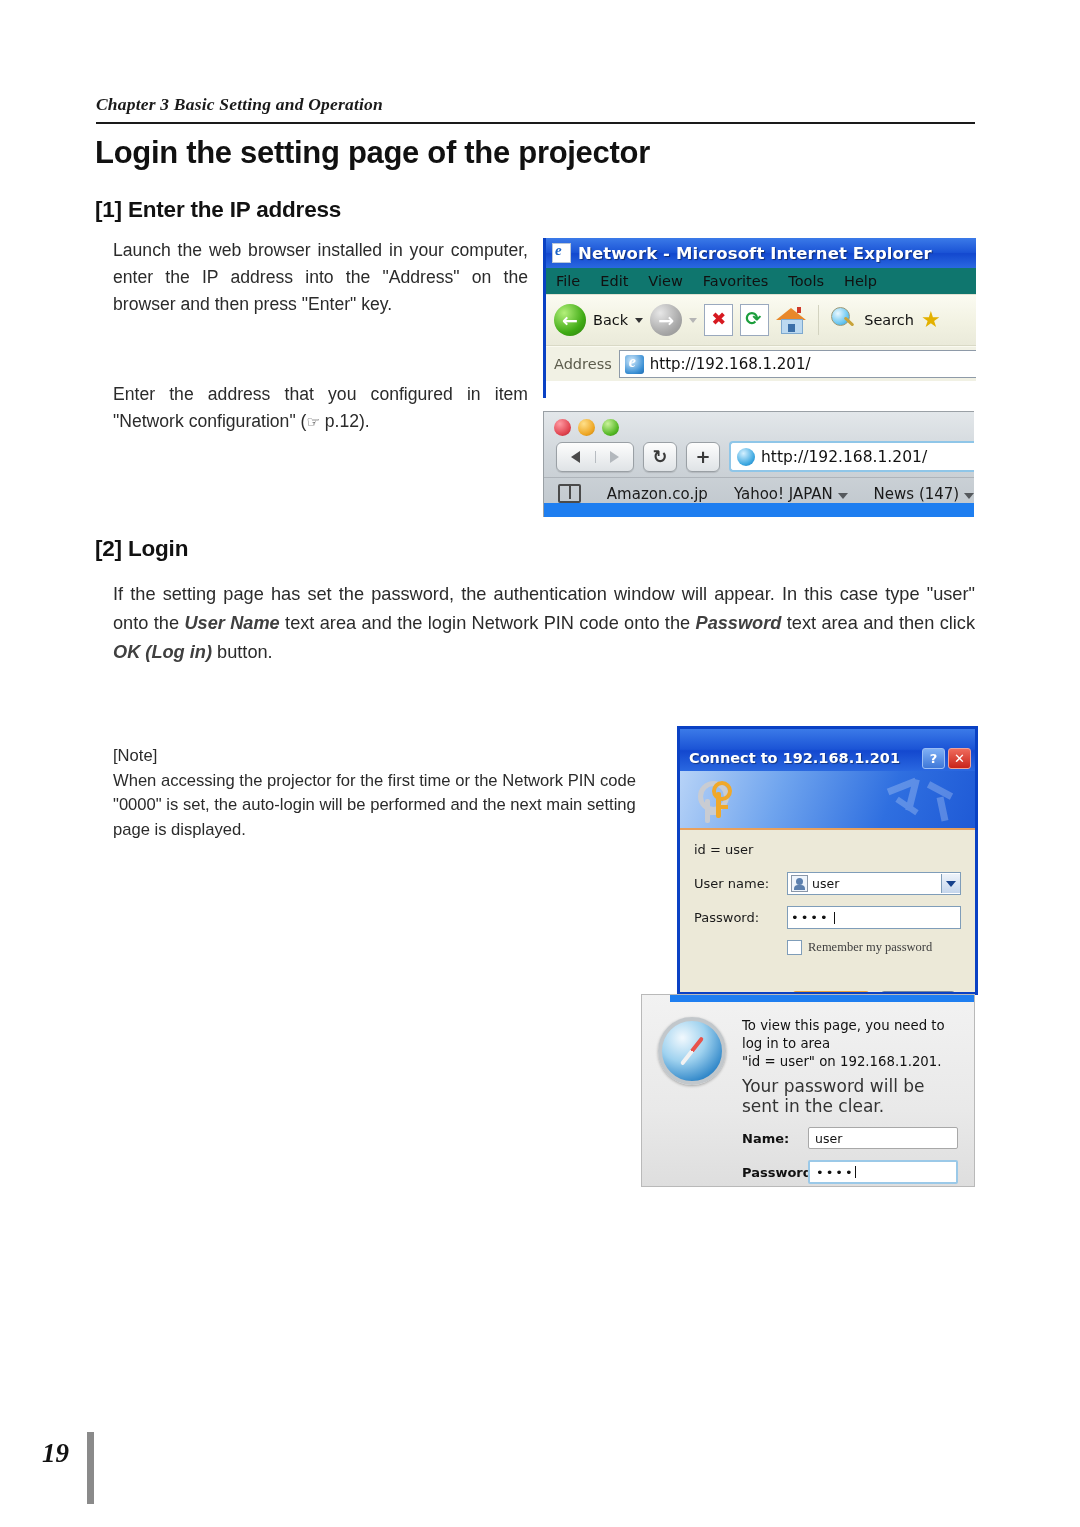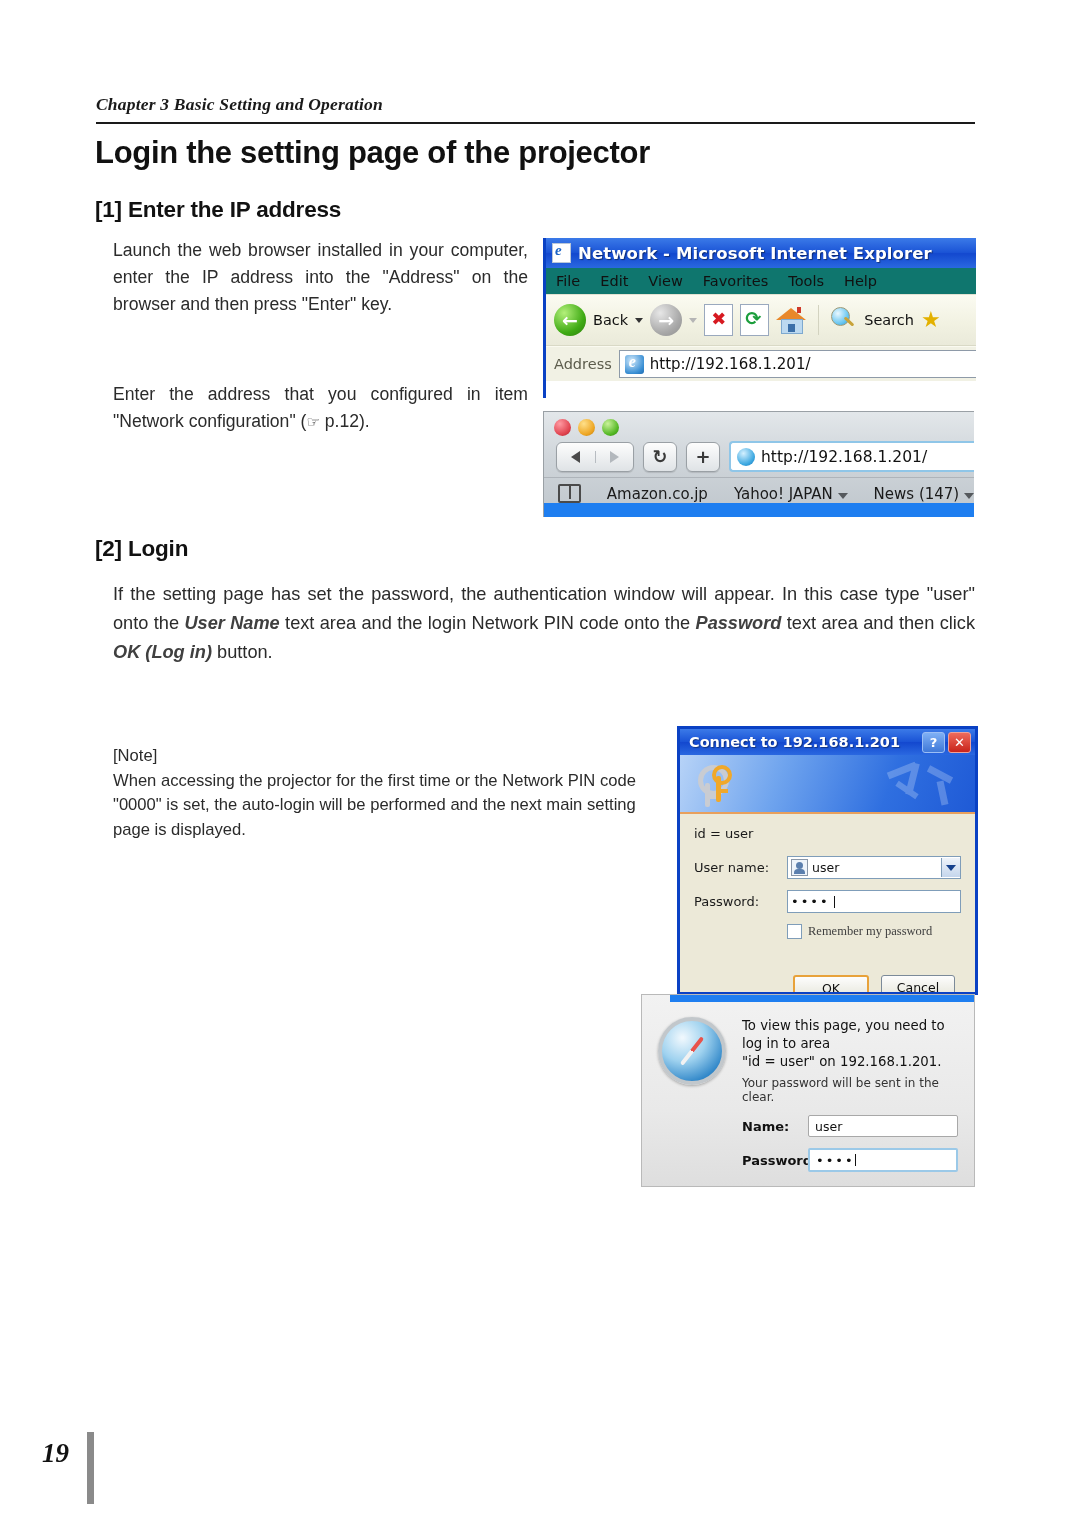--- a/index.html
+++ b/index.html
@@ -179,21 +179,21 @@
     position:absolute;left:0;bottom:0;width:100%;height:14px;background:#1e7ef0;
   }
 
   
   .win-dlg{
     position:absolute;left:677px;top:726px;width:295px;height:263px;overflow:hidden;
     border:3px solid #0a41c4;background:#ece9d8;font-family:"DejaVu Sans",sans-serif;
   }
   .wd-title{
     height:26px;background:linear-gradient(180deg,#3b7ae8 0%,#1b54d6 48%,#1348cf 52%,#2a68e0 100%);
-    display:flex;align-items:center;padding:0 4px 0 9px;
+    display:flex;align-items:center;padding:16px 4px 0 9px;
   }
   .wd-title-txt{flex:1;color:#fff;font-size:14.5px;font-weight:700;text-shadow:1px 1px 1px rgba(0,0,0,.4);}
   .wd-btn{width:21px;height:19px;border-radius:3px;display:flex;align-items:center;justify-content:center;
     font-size:13px;font-weight:700;color:#fff;margin-left:3px;border:1px solid #9bbef5;}
   .wd-help{background:linear-gradient(180deg,#7fb0f5,#3f78d8);}
   .wd-close{background:linear-gradient(180deg,#ef6b5c,#c8231a);border-color:#f0a298;}
   .wd-banner{
     height:57px;position:relative;overflow:hidden;
     background:linear-gradient(110deg,#b7d3f7 0%,#6fa4ee 34%,#2f6fe0 70%,#1f5ad6 100%);
     border-bottom:2px solid #e8a05c;
@@ -254,21 +254,21 @@
   .mac-inner{padding:22px 16px 0 16px;display:flex;gap:16px;}
   .compass{
     width:60px;height:60px;border-radius:50%;flex:none;
     background:radial-gradient(circle at 34% 28%,#eef7fd 2%,#9fd2ef 40%,#2f86c8 78%,#1d5f94 100%);
     border:4px solid #c2c7cb;position:relative;box-shadow:0 1px 3px rgba(0,0,0,.3);
   }
   .needle{position:absolute;left:50%;top:50%;width:4px;height:34px;margin:-17px 0 0 -2px;
     background:linear-gradient(180deg,#e8534c 0 50%,#f2f2f2 50% 100%);transform:rotate(38deg);border-radius:2px;}
   .mac-right{flex:1;}
   .mac-msg{font-size:13.3px;line-height:18px;color:#111;}
-  .mac-sub{font-size:12px;color:#333;margin-top:5px;}
+  .mac-sub{font-size:17px;color:#333;margin-top:5px;}
   .mac-row{display:flex;align-items:center;margin-top:11px;}
   .mac-lab{width:66px;font-size:13px;font-weight:700;color:#111;}
   .mac-input{
     flex:1;height:20px;background:#fff;border:1px solid #a8a8a8;border-radius:2px;
     display:flex;align-items:center;padding-left:6px;font-size:12.5px;color:#111;
   }
   .mac-input.focus{border:2px solid #9bc9e8;}
   .mac-check{display:flex;align-items:center;gap:6px;margin-top:13px;margin-left:22px;}
   .mac-check span{font-size:12.3px;color:#111;}
   b.strong{font-weight:700;color:#404040;font-style:italic;}

